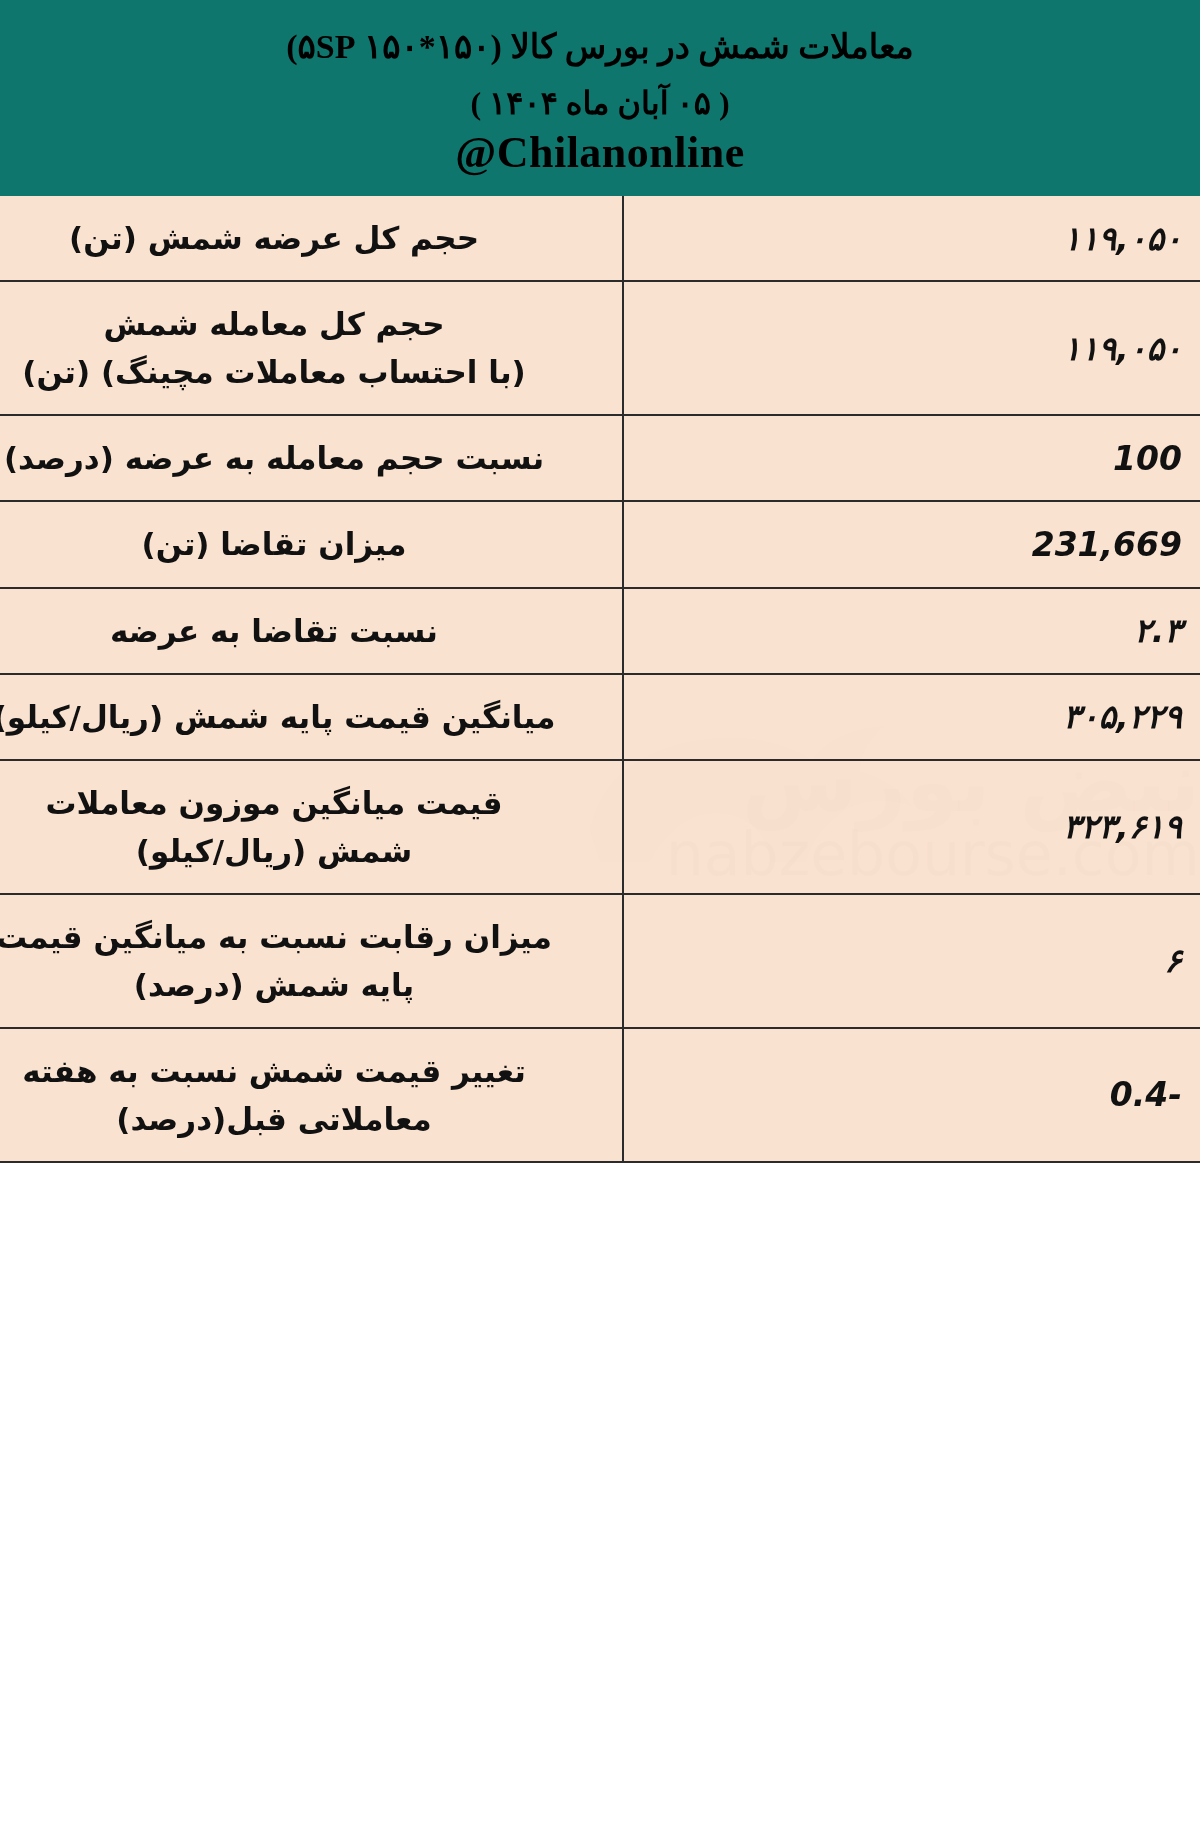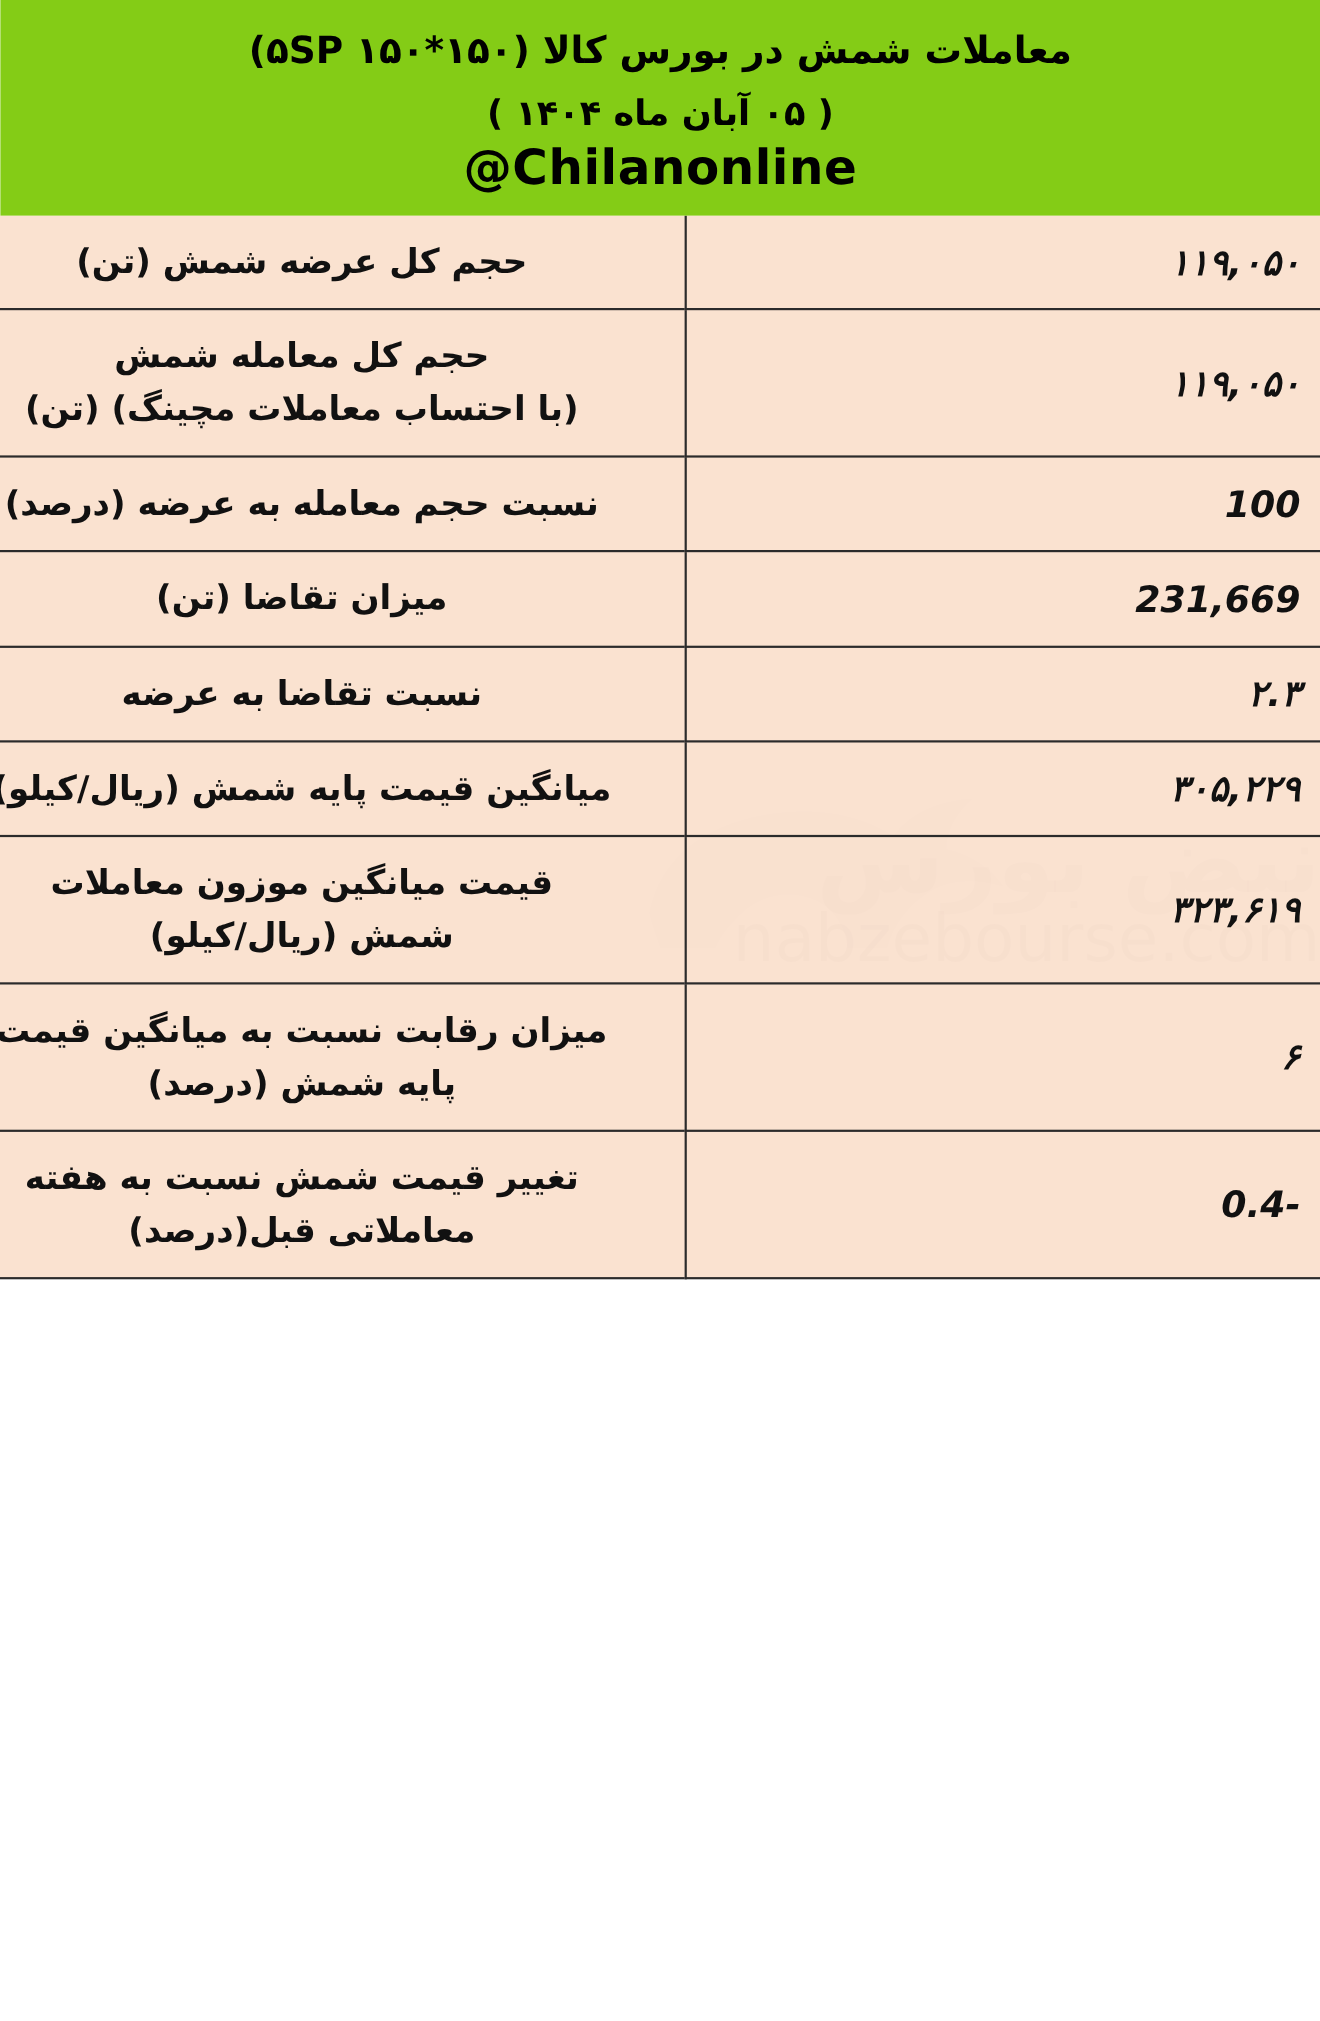--- a/index.html
+++ b/index.html
@@ -14,26 +14,27 @@
   .page {
     position: relative;
     width: 1200px;
     min-height: 1837px;
     background: #ffffff;
     box-sizing: border-box;
     overflow: hidden;
   }
   
   .header {
-    background: #84cc16;
+    background: #0f766e;
     padding: 22px 24px 18px 24px;
     text-align: center;
     color: #000000;
     position: relative;
     z-index: 3;
+    font-family: Liberation Serif, serif;
   }
   .header-line1 {
     font-size: 34px;
     font-weight: bold;
     line-height: 1.45;
     direction: rtl;
   }
   .header-line2 {
     font-size: 32px;
     font-weight: bold;

